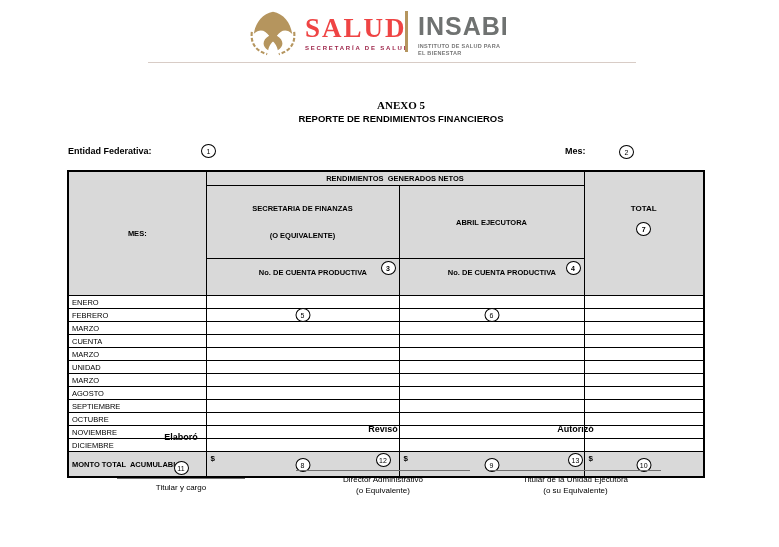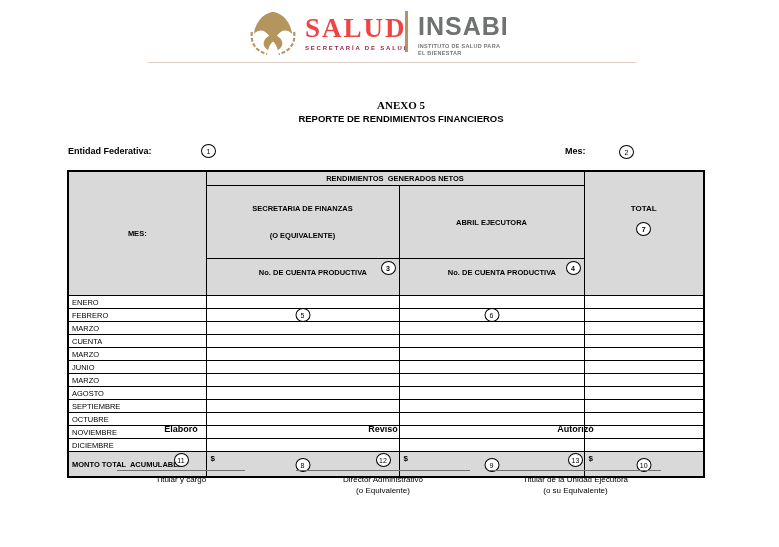--- a/index.html
+++ b/index.html
@@ -55,21 +55,21 @@
   .month-row td { height:12px; background:#fff; }
   .month-name { text-align:left; padding-left:3px; font-size:7.5px; }
   .mid-circle { position:absolute; left:50%; top:-1px; transform:translateX(-50%); z-index:2; }
   .monto-row td { height:24px; background:#D9D9D9; }
   .monto-label { font-weight:bold; text-align:left; padding-left:3px; white-space:pre-wrap; }
   .dollar { position:absolute; left:4px; top:2px; font-weight:bold; font-size:8px; }
   .monto-circle { position:absolute; left:50%; top:6px; transform:translateX(-50%); }
 
   
   .sig { position:absolute; top:424px; display:flex; flex-direction:column; align-items:center; }
-  .sig-1 { left:117px; width:128px; }
+  .sig-1 { left:117px; width:128px;margin-top:8px; }
   .sig-2 { left:296px; width:174px; }
   .sig-3 { left:490px; width:171px; }
   .sig-title { font-weight:bold; font-size:9px; }
   .sig .circle { margin-top:19px; }
   .sig-line { width:100%; height:1px; background:#707070; margin-top:3px; }
   .sig-caption { font-size:8px; margin-top:4px; text-align:center; line-height:1.35; }
 </style>
 </head>
 <body>
 
@@ -170,21 +170,21 @@
         <td></td>
         <td></td>
       </tr>
       <tr class="month-row">
         <td class="month-name">MARZO</td>
         <td></td>
         <td></td>
         <td></td>
       </tr>
       <tr class="month-row">
-        <td class="month-name">JUNIO</td>
+        <td class="month-name">UNIDAD</td>
         <td></td>
         <td></td>
         <td></td>
       </tr>
       <tr class="month-row">
         <td class="month-name">MARZO</td>
         <td></td>
         <td></td>
         <td></td>
       </tr>

